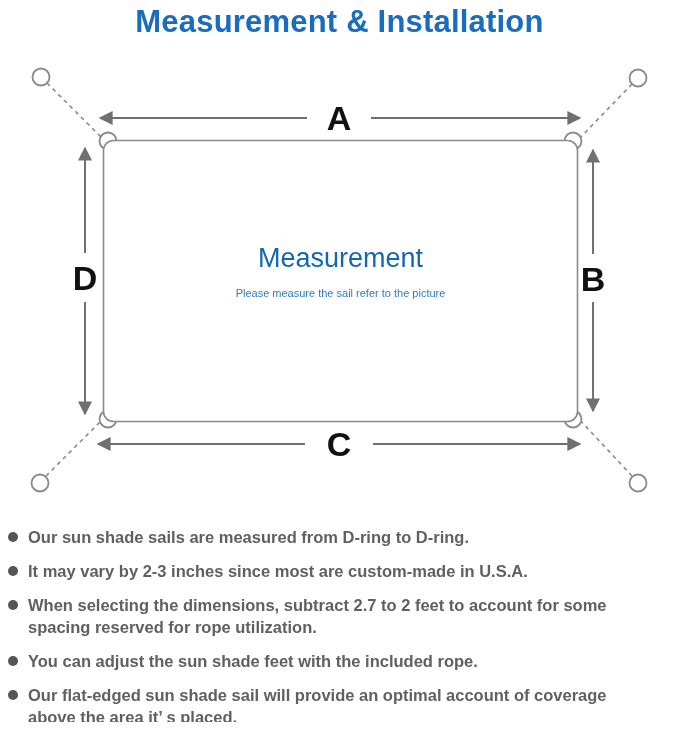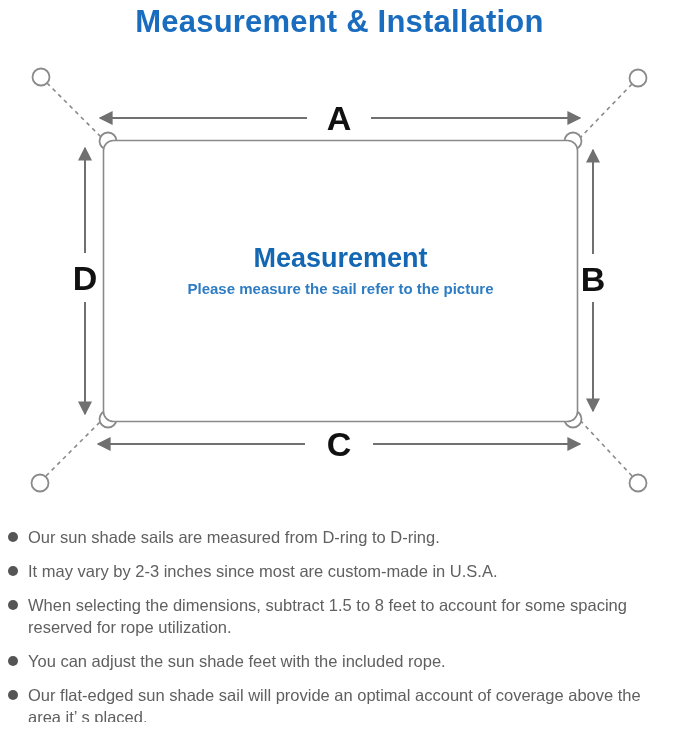--- a/index.html
+++ b/index.html
@@ -68,33 +68,33 @@
   .center-text {
     position: absolute;
     left: 103px;
     width: 475px;
     top: 188px;
     text-align: center;
     pointer-events: none;
   }
   .center-title {
     font-size: 27px;
-    font-weight: 700;
+    font-weight: 400;
     color: var(--center-title-blue, #1467b2);
   }
   .center-subtitle {
-    margin-top: 6px;
-    font-size: 15px;
+    margin-top: 13px;
+    font-size: 11px;
     color: var(--center-subtitle-blue, #2e7cc3);
-    font-weight: bold;
   }
   .notes {
     list-style: none;
     margin: 16px 0 0 0;
     padding: 0 27px 0 8px;
+    font-weight: bold;
   }
   .notes li {
     display: flex;
     align-items: flex-start;
     gap: 10px;
     margin-bottom: 12px;
     font-size: 16.5px;
     line-height: 22px;
     color: var(--body-text-gray, #606060);
   }
@@ -168,21 +168,21 @@
     <li>
       <span class="dot"></span>
       <span>Our sun shade sails are measured from D-ring to D-ring.</span>
     </li>
     <li>
       <span class="dot"></span>
       <span>It may vary by 2-3 inches since most are custom-made in U.S.A.</span>
     </li>
     <li>
       <span class="dot"></span>
-      <span>When selecting the dimensions, subtract 1.5 to 8 feet to account for some spacing reserved for rope utilization.</span>
+      <span>When selecting the dimensions, subtract 2.7 to 2 feet to account for some spacing reserved for rope utilization.</span>
     </li>
     <li>
       <span class="dot"></span>
       <span>You can adjust the sun shade feet with the included rope.</span>
     </li>
     <li>
       <span class="dot"></span>
       <span>Our flat-edged sun shade sail will provide an optimal account of coverage above the area it’ s placed.</span>
     </li>
   </ul>

